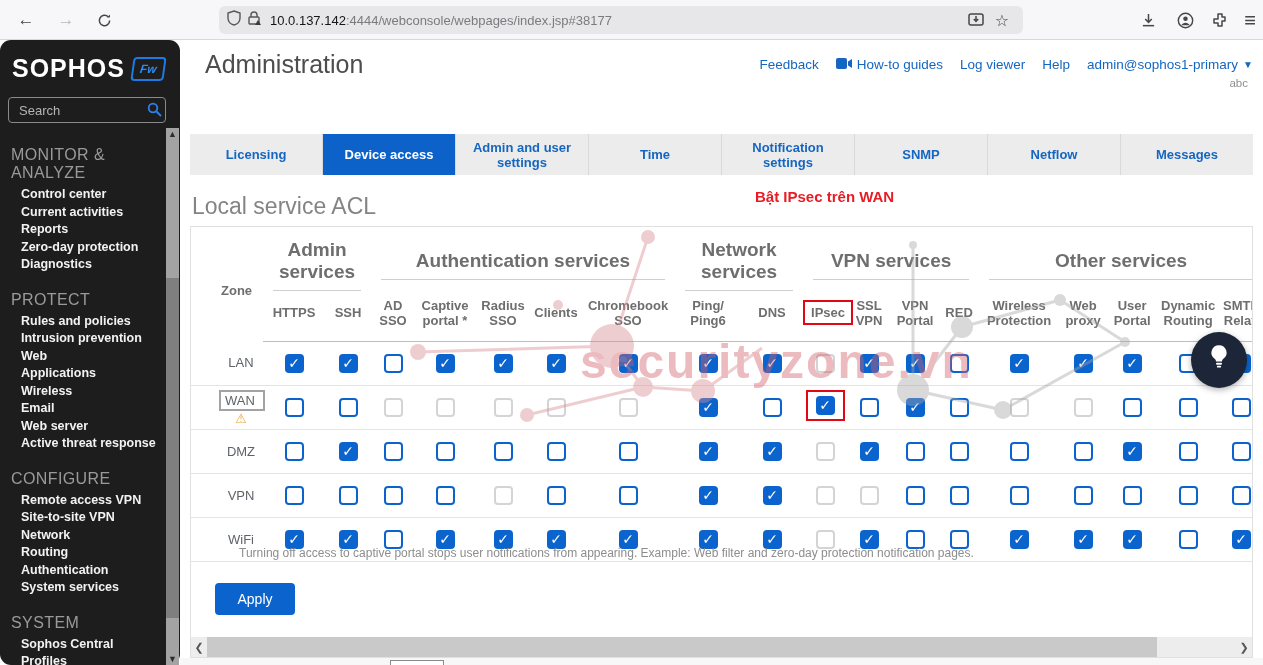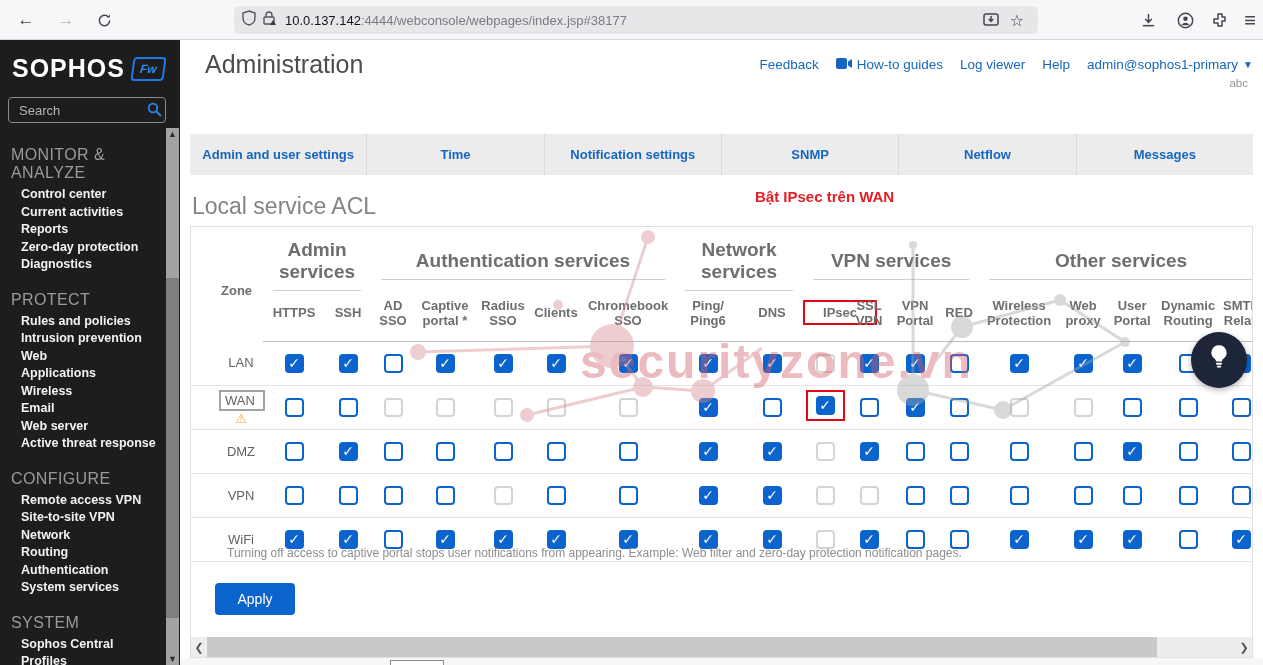--- a/index.html
+++ b/index.html
@@ -2,30 +2,30 @@
 <html><head>
 <meta charset="utf-8">
 <style>
   * { box-sizing: border-box; margin: 0; padding: 0; }
   html,body { width:1263px; height:665px; overflow:hidden; font-family:"Liberation Sans","DejaVu Sans",sans-serif; background:#fff; }
 
   
   .browser { position:absolute; left:0; top:0; width:1263px; height:40px; background:#f7f7f9; border-bottom:1px solid #d8d8dc; }
   .b-ico { position:absolute; top:8px; width:24px; height:24px; display:flex; align-items:center; justify-content:center; color:#46464b; font-size:17px; cursor:pointer; }
   .b-ico.disabled { color:#b9b9bd; }
-  .urlbar { position:absolute; left:234px; top:6px; width:804px; height:28px; background:#e7e7ea; border-radius:6px; display:flex; align-items:center; padding:0 8px; }
+  .urlbar { position:absolute; left:219px; top:6px; width:804px; height:28px; background:#e7e7ea; border-radius:6px; display:flex; align-items:center; padding:0 8px; }
   .urlbar .sep { width:6px; }
   .url-text { font-size:13px; color:#7a7a80; white-space:nowrap; overflow:hidden; margin-left:8px; flex:1; }
   .url-text b { color:#15151a; font-weight:400; }
   .bar-right-ico { width:26px; height:22px; display:flex; align-items:center; justify-content:center; color:#46464b; cursor:pointer; }
   .star { font-size:16px; }
   .hamburger { font-size:20px; }
 
   
-  .sidebar { position:absolute; left:0; top:40px; width:180px; height:625px; background:#1d1d1d; color:#fff; }
+  .sidebar { position:absolute; left:0; top:40px; width:180px; height:625px; background:#1d1d1d; color:#fff;border-radius:11px; }
   .logo-row { display:flex; align-items:center; padding:14px 10px 6px 12px; }
   .logo-text { font-size:25px; font-weight:bold; letter-spacing:1px; color:#fff; }
   .logo-badge { margin-left:7px; border:2px solid #1d7ae2; color:#2f8bf0; border-radius:4px; font-size:12px; font-style:italic; font-weight:bold; padding:3px 6px; transform:skewX(-8deg); }
   .search-wrap { margin:8px 10px 4px 8px; position:relative; }
   .search-input { width:158px; height:26px; background:transparent; border:1px solid #8a8a8a; border-radius:4px; color:#fde047; font-size:13px; padding:0 26px 0 10px; outline:none; }
   .search-input::placeholder { color:#b5b5b5; }
   .search-ico { position:absolute; right:8px; top:5px; }
   .nav { padding-top:2px; }
   .nav-title { color:#9a9a9a; font-size:16px; letter-spacing:.4px; padding-left:11px; margin-top:17px; margin-bottom:4px; }
   .nav-item { font-size:12.5px; font-weight:bold; color:#f2f2f2; line-height:17.5px; padding-left:21px; margin-right:14px; cursor:pointer; white-space:nowrap; }
@@ -60,24 +60,24 @@
   tr.col-row th { height:50px; }
   td.zone-c { padding-left:28px; font-size:13px; color:#5f6368; }
   tbody td { height:44px; border-bottom:1px solid #e4e4e4; text-align:center; }
   .cb { width:19px; height:19px; border-radius:4px; margin:0 auto; position:relative; }
   .cb.checked { background:#0b63ce; }
   .cb.checked::after { content:"✓"; position:absolute; left:0; top:0; width:19px; height:19px; line-height:19px; color:#fff; font-size:14px; font-weight:bold; text-align:center; }
   .cb.unchecked { border:2px solid #0b63ce; background:#fff; }
   .cb.disabled { border:2px solid #d4d4d4; background:#fff; }
   .red-wrap { display:inline-block; border:2px solid #e30613; padding:4px 8px; line-height:0; }
   .red-label { display:inline-block; border:2px solid #a3a3a3; padding:1px 8px 1px 4px; }
-  .red-col { display:inline-block; border:2px solid #e30613; padding:3px 18px; }
+  .red-col { display:inline-block; border:2px solid #e30613; padding:3px 6px; }
   .warn { display:block; color:#f0a53c; font-size:13px; margin-top:1px; line-height:13px; }
   .annotation { position:absolute; left:575px; top:148px; font-size:15px; font-weight:bold; color:#e81c24; z-index:7; white-space:nowrap; }
-  .footnote { position:absolute; left:36px; top:319px; font-size:12px; color:#8d8d8d; width:980px; }
+  .footnote { position:absolute; left:48px; top:319px; font-size:12px; color:#8d8d8d; width:980px; }
   .apply-btn { position:absolute; left:24px; top:356px; width:80px; height:32px; background:#0b63ce; color:#fff; font-size:14px; border:none; border-radius:4px; cursor:pointer; }
   .hscroll { position:absolute; left:0; bottom:0; width:100%; height:20px; background:#ededed; }
   .hscroll .thumb { position:absolute; left:16px; top:0; width:950px; height:20px; background:#c9c9c9; }
   .hscroll .arrow { position:absolute; top:0; width:16px; height:20px; font-size:11px; color:#555; text-align:center; line-height:20px; cursor:pointer; }
 
   .watermark-svg { position:absolute; left:10px; top:186px; width:1063px; height:260px; pointer-events:none; z-index:5; }
   .bulb-btn { position:absolute; left:1011px; top:292px; width:56px; height:56px; border-radius:50%; background:#1c2638; display:flex; align-items:center; justify-content:center; z-index:9; cursor:pointer; box-shadow:0 2px 6px rgba(0,0,0,.3); }
   .bottom-strip { position:absolute; left:0; top:618px; width:1083px; height:7px; background:#f7f7f7; }
   .cutoff-box { position:absolute; left:210px; top:620px; width:54px; height:20px; border:1px solid #8a8a8a; background:#fff; }
 </style>
@@ -209,20 +209,22 @@
         <span>Help</span>
       </span>
     <span class="lnk">
         <span>admin@sophos1-primary</span>
         <span class="caret">▼</span>
       </span>
   </div>
   <div class="corner-label">abc</div>
 
   <div class="tabs" id="tab-strip">
+      <div class="tab">Licensing</div>
+      <div class="tab active">Device access</div>
       <div class="tab">Admin and user settings</div>
       <div class="tab">Time</div>
       <div class="tab">Notification settings</div>
       <div class="tab">SNMP</div>
       <div class="tab">Netflow</div>
       <div class="tab">Messages</div>
     </div>
 
   <div class="section-title">Local service ACL</div>
 

